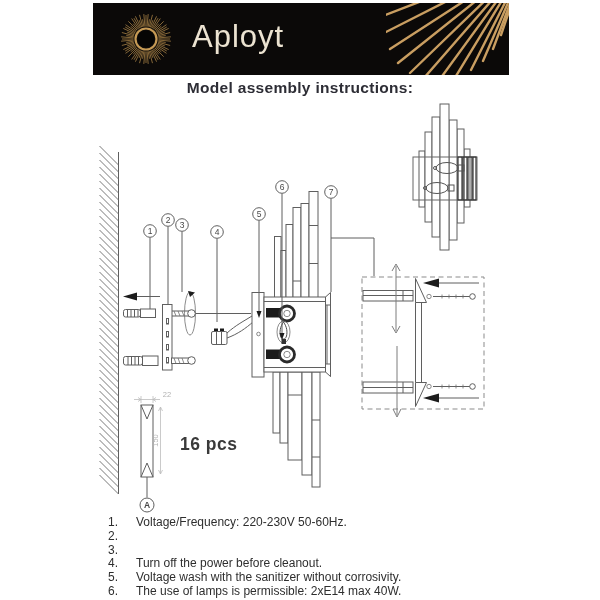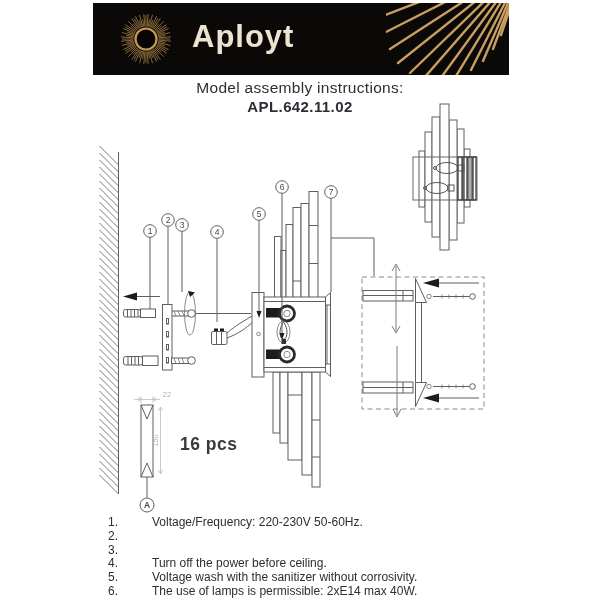--- a/index.html
+++ b/index.html
@@ -1,32 +1,32 @@
 <!DOCTYPE html>
 <html><head>
 <meta charset="utf-8">
 <style>
   html,body{margin:0;padding:0;background:#fff;}
   .page{position:relative;width:600px;height:600px;background:#ffffff;overflow:hidden;
         font-family:"Liberation Sans",sans-serif;}
   .banner{position:absolute;left:93px;top:3px;width:416px;height:72px;background:#0b0908;overflow:hidden;}
   .brand{position:absolute;left:99px;top:50%;transform:translateY(-55%);font-size:31px;color:#ece3d1;
-         letter-spacing:1px;font-weight:700;}
+         letter-spacing:1px;font-weight:400;}
   .sunburst{position:absolute;left:17px;top:0px;}
   .fan{position:absolute;right:-2px;top:0;}
-  .t1{position:absolute;left:0;top:79px;width:600px;text-align:center;font-size:15.5px;font-weight:400;
+  .t1{position:absolute;left:0;top:79px;width:600px;text-align:center;font-size:15.5px;font-weight:700;
       color:#2d2d35;letter-spacing:.3px;}
   .t2{position:absolute;left:0;top:98px;width:600px;text-align:center;font-size:15px;font-weight:600;
       color:#2d2d35;letter-spacing:.4px;}
   .minilamp{position:absolute;left:405px;top:98px;}
   .diagram{position:absolute;left:85px;top:140px;}
   .inst{position:absolute;left:108px;top:516px;width:470px;}
   .inst-row{display:flex;font-size:12px;line-height:13.8px;color:#2e2e2e;}
   .inst-num{width:17px;flex:none;}
-  .inst-text{margin-left:27px;}
+  .inst-text{margin-left:11px;}
   
   .ln{stroke:#5f5f5f;fill:none;stroke-width:1;}
   .lnthin{stroke:#6d6d6d;fill:none;stroke-width:.8;}
   .fillw{fill:#ffffff;stroke:#5f5f5f;stroke-width:1;}
   .darkfill{fill:#1c1c1c;stroke:none;}
   .hl{stroke:#6a6a6a;stroke-width:.9;}
   .ray{stroke:#a57f44;stroke-width:.8;}
   .fanline{stroke:#c99e61;stroke-width:2.4;stroke-linecap:round;}
   .co-circle{fill:#ffffff;stroke:#5f5f5f;stroke-width:1;}
   .co-num{font-size:8.5px;fill:#474747;text-anchor:middle;font-family:"Liberation Sans",sans-serif;}
@@ -133,21 +133,20 @@
           <line x1="140" y1="-42" x2="70" y2="73" class="fanline"></line>
           <line x1="140" y1="-42" x2="85" y2="67" class="fanline"></line>
           <line x1="140" y1="-42" x2="97" y2="58" class="fanline"></line>
           <line x1="140" y1="-42" x2="107" y2="46" class="fanline"></line>
           <line x1="140" y1="-42" x2="115" y2="32" class="fanline"></line>
         </g>
     </svg>
   </div>
 
   <div class="t1">Model assembly instructions:</div>
-  <div class="t2">APL.642.11.02</div>
 
   <svg class="minilamp" width="92" height="158" viewBox="0 0 92 158">
     <g>
       <rect class="fillw" x="14" y="53" width="6" height="56"></rect>
       <rect class="fillw" x="59" y="51" width="6" height="58"></rect>
       <rect class="fillw" x="20" y="34" width="7" height="90"></rect>
       <rect class="fillw" x="52" y="31" width="7" height="94"></rect>
       <rect class="fillw" x="27" y="19" width="8" height="120"></rect>
       <rect class="fillw" x="44" y="22" width="8" height="120"></rect>
       <rect class="fillw" x="35" y="6" width="9" height="146"></rect>
@@ -428,21 +427,21 @@
       <span class="inst-text">Voltage/Frequency: 220-230V 50-60Hz.</span>
     </div>
     <div class="inst-row">
       <span class="inst-num">2.</span>
     </div>
     <div class="inst-row">
       <span class="inst-num">3.</span>
     </div>
     <div class="inst-row">
       <span class="inst-num">4.</span>
-      <span class="inst-text">Turn off the power before ceiling.</span>
+      <span class="inst-text">Turn off the power before cleanout.</span>
     </div>
     <div class="inst-row">
       <span class="inst-num">5.</span>
       <span class="inst-text">Voltage wash with the sanitizer without corrosivity.</span>
     </div>
     <div class="inst-row">
       <span class="inst-num">6.</span>
       <span class="inst-text">The use of lamps is permissible: 2xE14 max 40W.</span>
     </div>
   </div>

